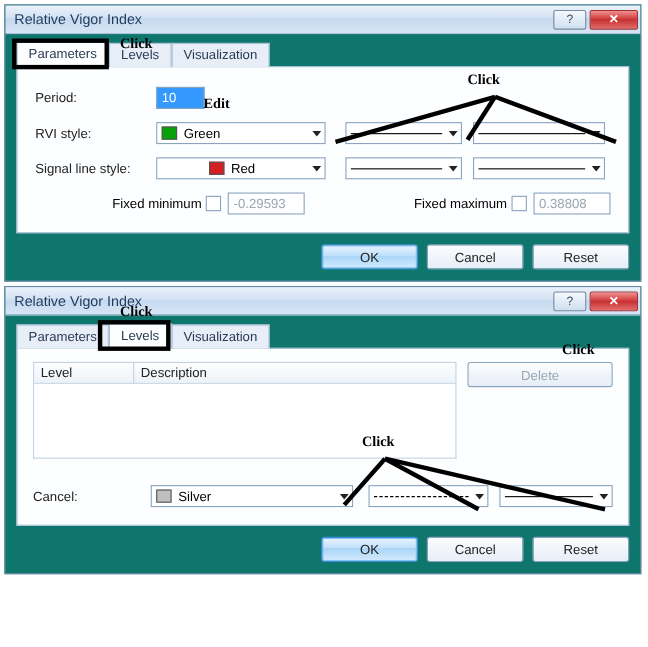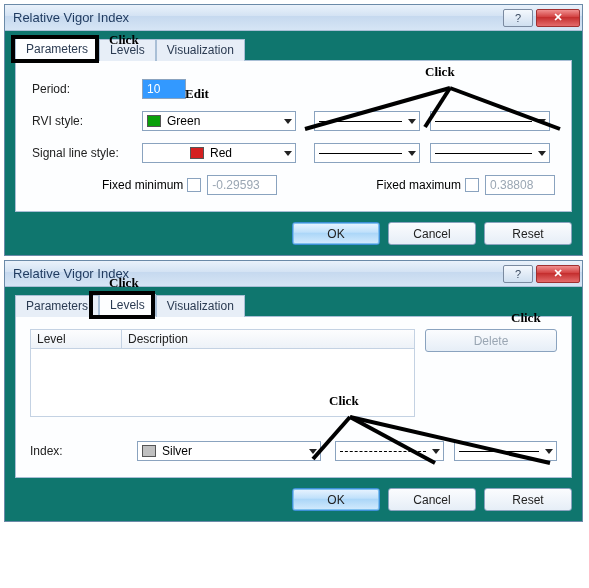--- a/index.html
+++ b/index.html
@@ -311,21 +311,21 @@
             <div class="col1">Level</div>
             <div class="col2">Description</div>
           </div>
           <div class="listbody"></div>
         </div>
         <div class="sidecol">
           <div class="btn disabled" style="width:100%;">Delete</div>
         </div>
       </div>
       <div class="row" style="margin-top:24px; margin-bottom:0;">
-        <div class="lbl" style="width:108px;">Index:</div>
+        <div class="lbl" style="width:108px;">Cancel:</div>
         <div class="combo" style="width:186px;">
           <span class="swatch" style="background:#c0c0c0;"></span>
           <span>Silver</span>
           <span class="arrow"></span>
         </div>
         <div style="width:14px;"></div>
         <div class="combo" style="width:110px;">
           <span class="line-sample dashed"></span>
           <span class="arrow"></span>
         </div>

